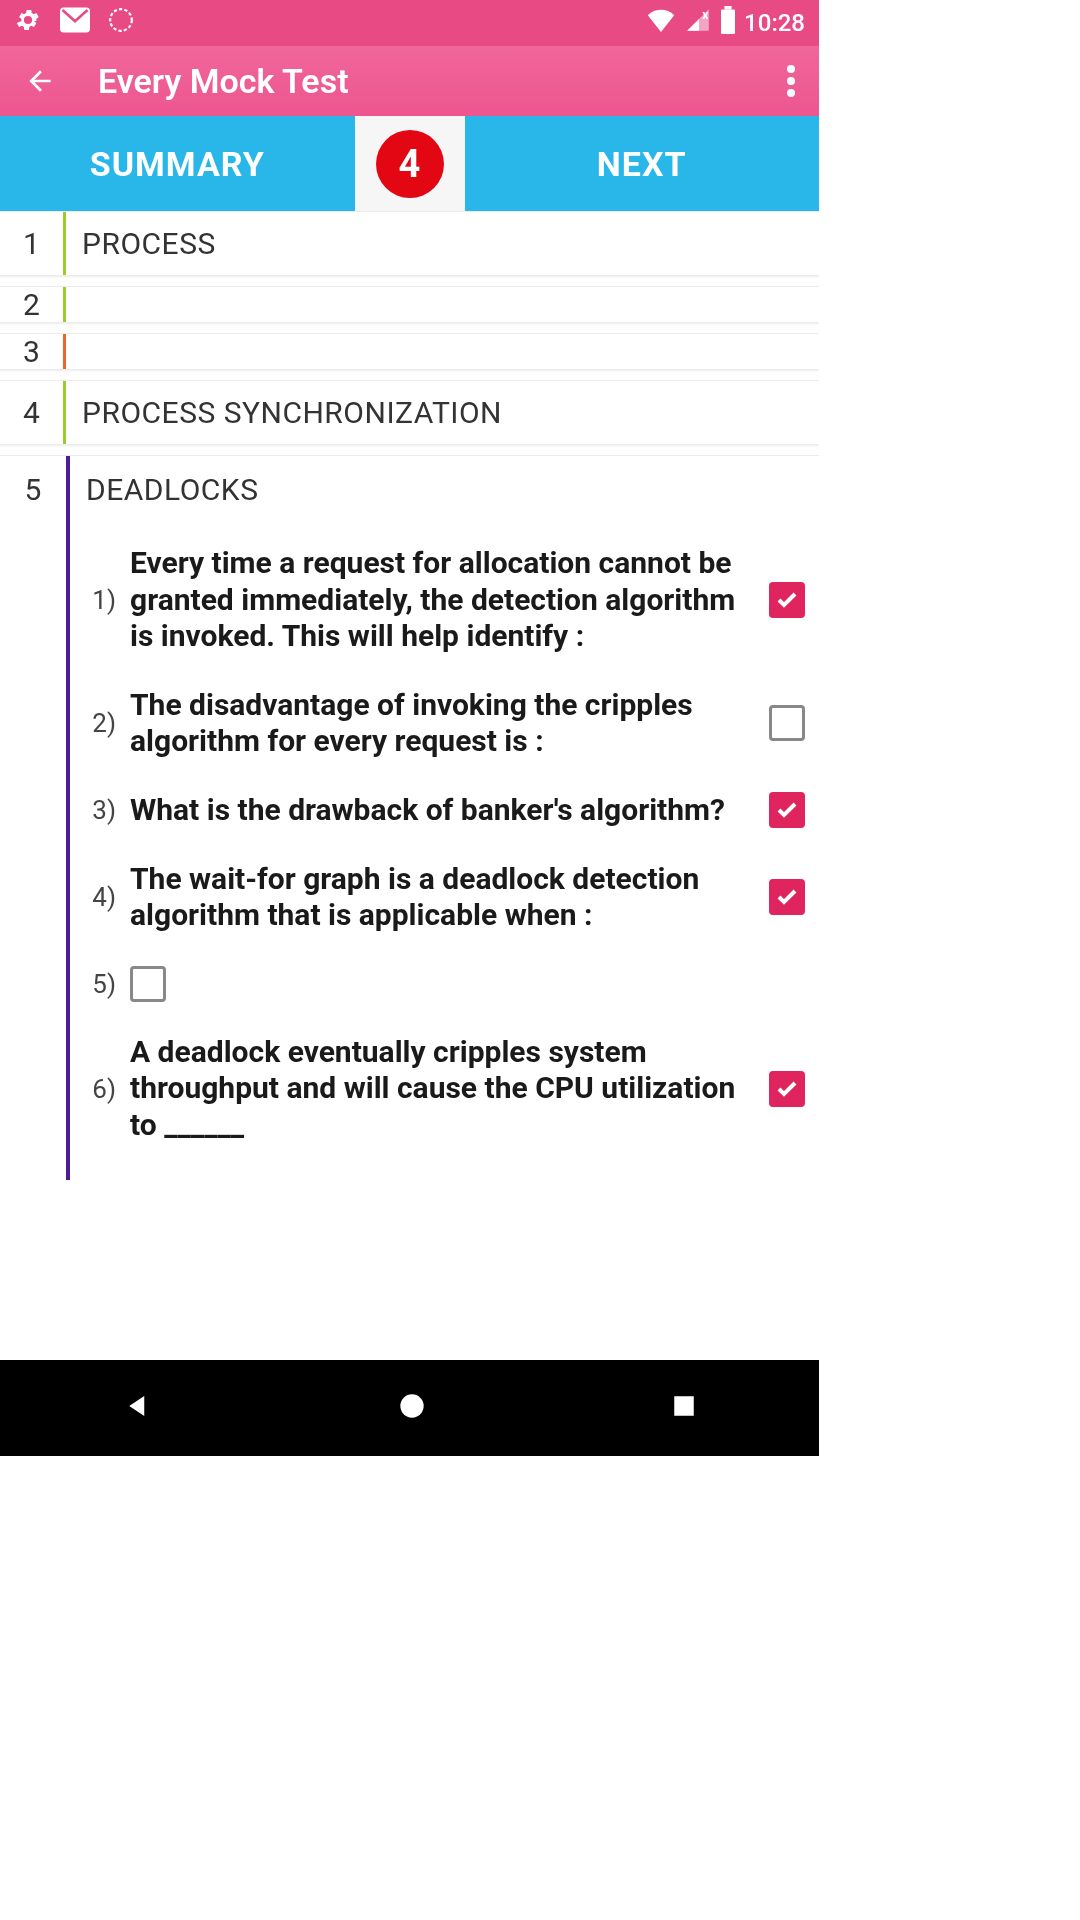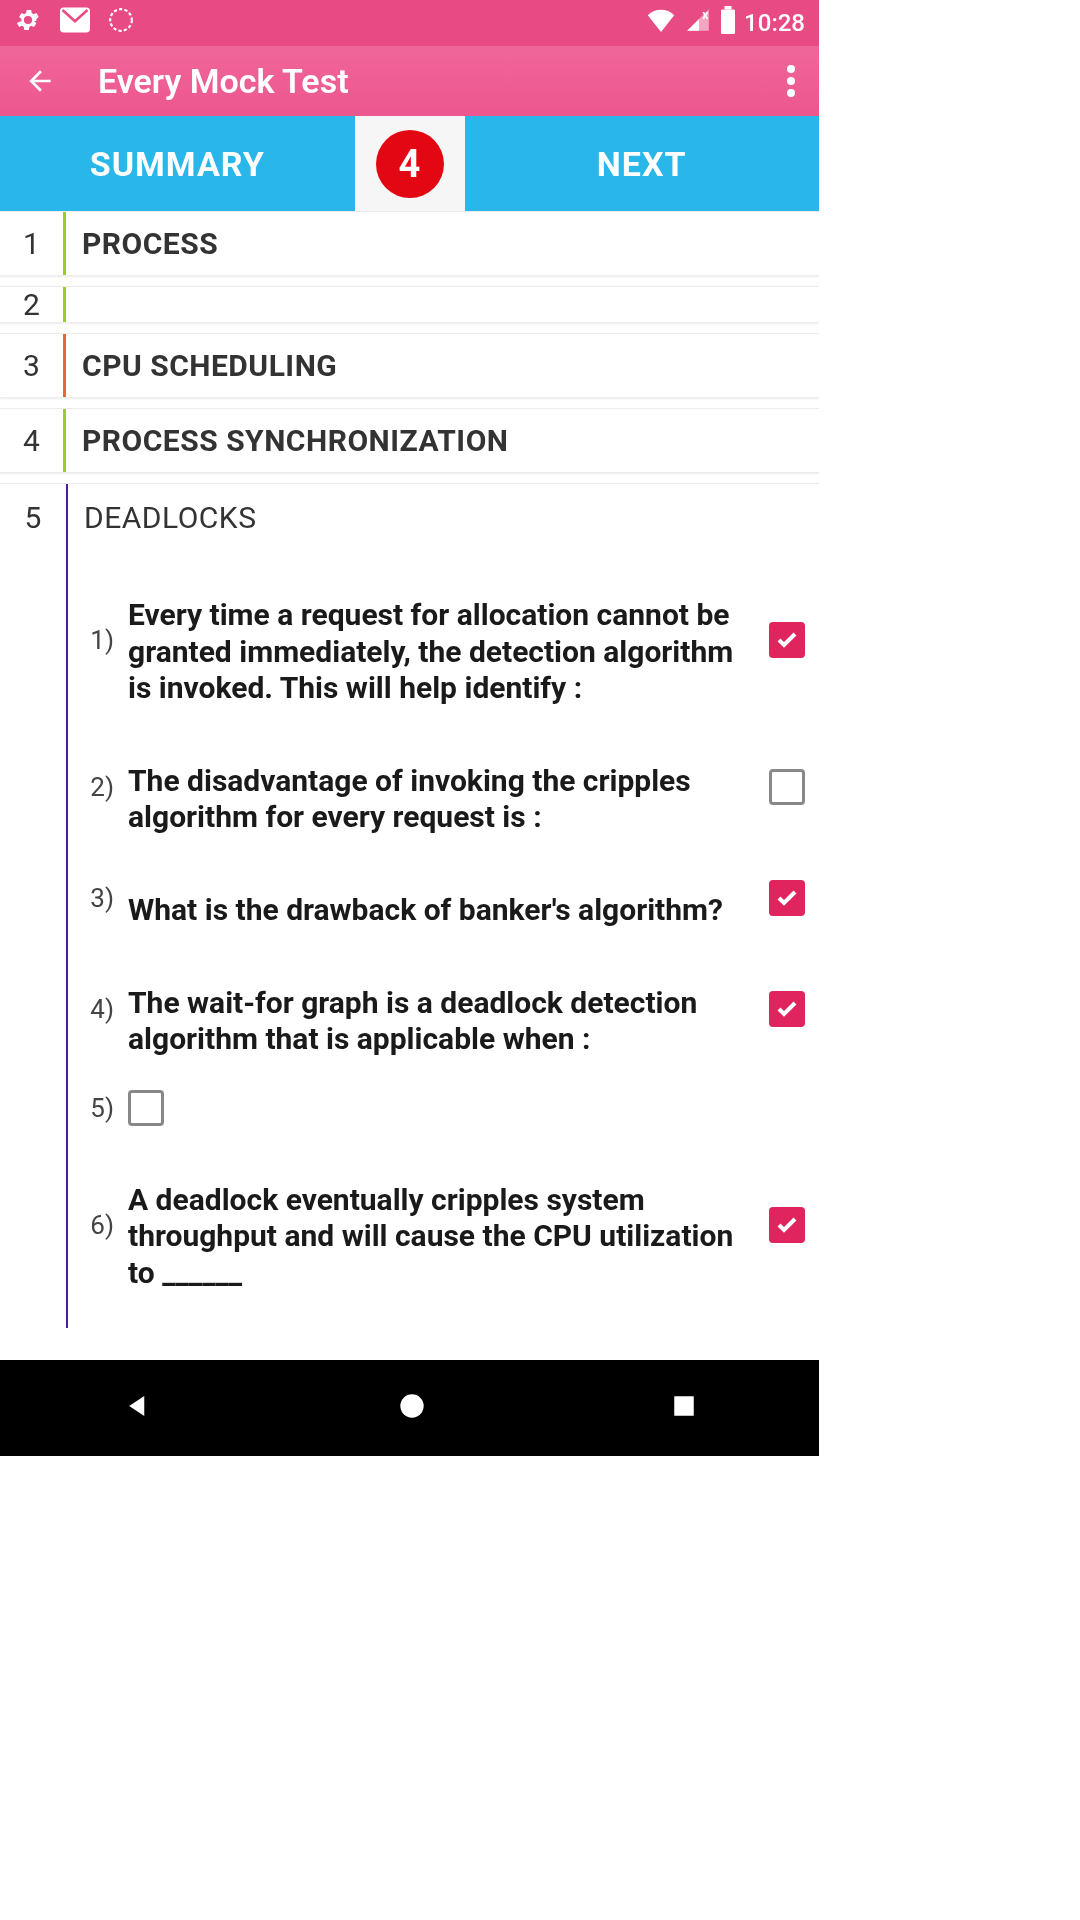--- a/index.html
+++ b/index.html
@@ -16,34 +16,34 @@
 
   .tab-bar { height: 95px; background: #29b6e8; display: flex; align-items: stretch; }
   .tab { flex: 1; display: flex; align-items: center; justify-content: center; color: #fff; font-size: 34px; font-weight: 700; letter-spacing: 1px; }
   .tab-mid { flex: 0 0 110px; background: #f6f6f6; display: flex; align-items: center; justify-content: center; }
   .badge { width: 68px; height: 68px; border-radius: 50%; background: #e30613; color: #fff; display: flex; align-items: center; justify-content: center; font-size: 38px; font-weight: 700; }
   .section-row { display: flex; background: #fff; border-top: 1px solid #ececec; border-bottom: 1px solid #ececec; margin-bottom: 10px; box-shadow: 0 1px 2px rgba(0,0,0,0.08); }
   .section-row:last-child { margin-bottom: 0; }
   .sec-num { width: 66px; display: flex; align-items: center; justify-content: center; font-size: 30px; color: #333; font-weight: 400; border-right-width: 3px; border-right-style: solid; }
   .b-green  { border-right-color: #9ace26; }
   .b-orange { border-right-color: #e8672e; }
-  .sec-title { padding: 14px 16px; font-size: 30px; color: #333; font-weight: 700; letter-spacing: 0.5px; }
+  .sec-title { padding: 14px 16px; font-size: 30px; color: #333; font-weight: 400; letter-spacing: 0.5px; }
 
   .questions { padding: 4px 0 20px 0; }
   .q { display: flex; align-items: center; padding: 16px 14px 16px 0; gap: 14px; }
   .q-num { width: 46px; text-align: right; font-size: 26px; color: #444; padding-left: 4px; }
-  .q-text { flex: 1; font-size: 30px; color: #1a1a1a; font-weight: 700; line-height: 1.22; margin-top: 24px; }
+  .q-text { flex: 1; font-size: 30px; color: #1a1a1a; font-weight: 700; line-height: 1.22; }
 
   .cbx { width: 36px; height: 36px; border: 3px solid #888; border-radius: 4px; display: flex; align-items: center; justify-content: center; flex-shrink: 0; }
   .cbx.checked { background: #e0245e; border-color: #e0245e; }
   .cbx.checked svg { display: block; }
   .cbx:not(.checked) svg { display: none; }
   .sec5-wrap { display: flex; }
   .sec5-num { width: 66px; display: flex; align-items: flex-start; justify-content: center; font-size: 30px; color: #333; padding-top: 16px; }
-  .sec5-body { flex: 1; border-left: 2px solid #4c1d95; }
+  .sec5-body { flex: 1; border-left: 4px solid #4c1d95; }
   .sec5-title { padding: 16px 16px 18px 16px; font-size: 30px; color: #333; letter-spacing: 0.5px; }
 
   .navbar { position: absolute; bottom: 0; left: 0; right: 0; height: 96px; background: #000; display: flex; align-items: center; justify-content: space-around; }
 
   .scroll { position: absolute; top: 211px; bottom: 96px; left: 0; right: 0; overflow: hidden; }
 </style>
 </head>
 <body>
 
 <div class="status-bar">
@@ -116,21 +116,20 @@
 
   <div class="section-row">
     <div class="sec-num b-green">1</div>
     <div class="sec-title">PROCESS</div>
   </div>
   <div class="section-row">
     <div class="sec-num b-green">2</div>
   </div>
   <div class="section-row">
     <div class="sec-num b-orange">3</div>
-    <div class="sec-title">CPU SCHEDULING</div>
   </div>
   <div class="section-row">
     <div class="sec-num b-green">4</div>
     <div class="sec-title">PROCESS SYNCHRONIZATION</div>
   </div>
 
   <div class="sec5-wrap" style="border-top:1px solid #ececec;">
     <div class="sec5-num">5</div>
     <div class="sec5-body">
       <div class="sec5-title">DEADLOCKS</div>

